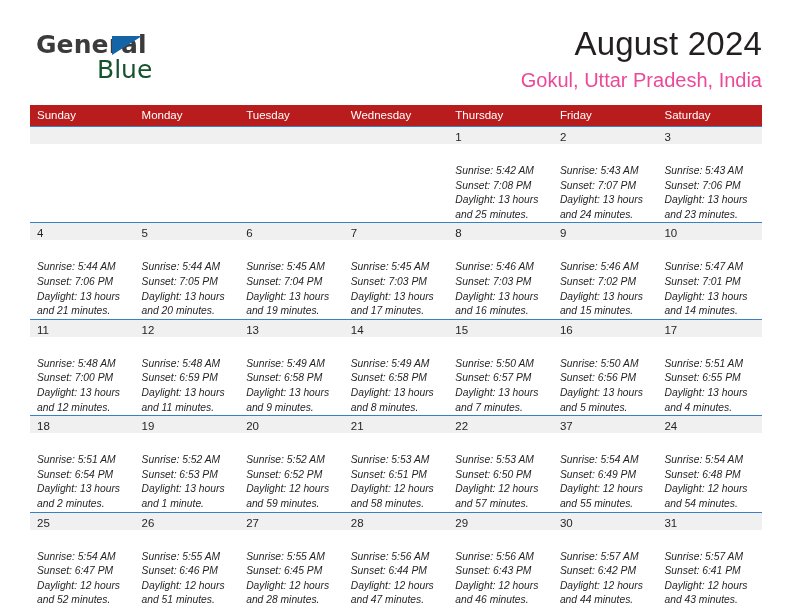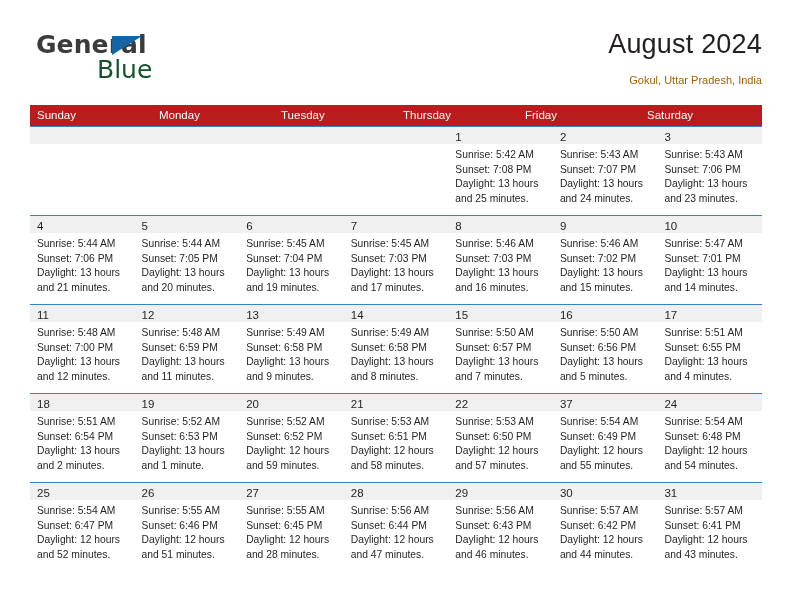--- a/index.html
+++ b/index.html
@@ -67,30 +67,30 @@
     line-height: 28px;
   }
 
   .title-block {
     position: absolute;
     right: 0;
     top: 0;
     text-align: right;
   }
   .cal-title {
-    font-size: 27px;
+    font-size: 33px;
     font-weight: 400;
     color: #231f20;
     line-height: 36px;
     letter-spacing: 0.2px;
   }
   .cal-subtitle {
-    font-size: 11px;
+    font-size: 20px;
     font-weight: 400;
-    color: #a16207;
+    color: #ec4899;
     line-height: 20px;
     margin-top: 8px;
   }
 
   
   .calendar {
     position: absolute;
     left: 30px;
     top: 105px;
     width: 732px;
@@ -132,22 +132,23 @@
     height: 17px;
     padding-left: 7px;
     box-sizing: border-box;
   }
   .day-number {
     font-size: 11.5px;
     line-height: 17px;
     color: #231f20;
   }
   .day-info {
-    padding: 4px 6px 0 7px;
+    padding: 20px 6px 0 7px;
     box-sizing: border-box;
+    font-style: italic;
   }
   .info-line {
     font-size: 10.3px;
     line-height: 14.6px;
     color: #231f20;
     white-space: nowrap;
   }
 </style>
 </head>
 <body>
@@ -167,20 +168,21 @@
       <div class="cal-subtitle">Gokul, Uttar Pradesh, India</div>
     </div>
 
   </div>
 
   <div class="calendar">
     <div class="weekday-row">
         <div class="weekday">Sunday</div>
         <div class="weekday">Monday</div>
         <div class="weekday">Tuesday</div>
+        <div class="weekday">Wednesday</div>
         <div class="weekday">Thursday</div>
         <div class="weekday">Friday</div>
         <div class="weekday">Saturday</div>
       </div>
     <div id="weeks-container">
         <div class="week-row">
           <div class="day-cell empty">
             <div class="day-number-strip"><span class="day-number"></span></div>
           </div>
           <div class="day-cell empty">

